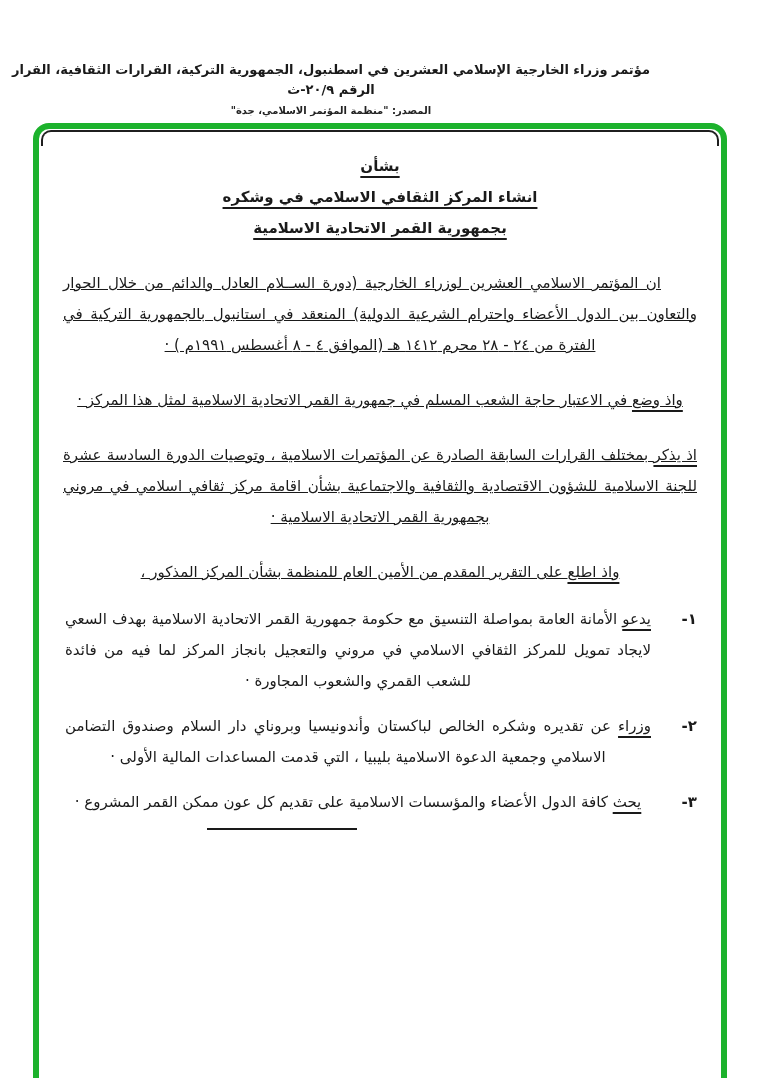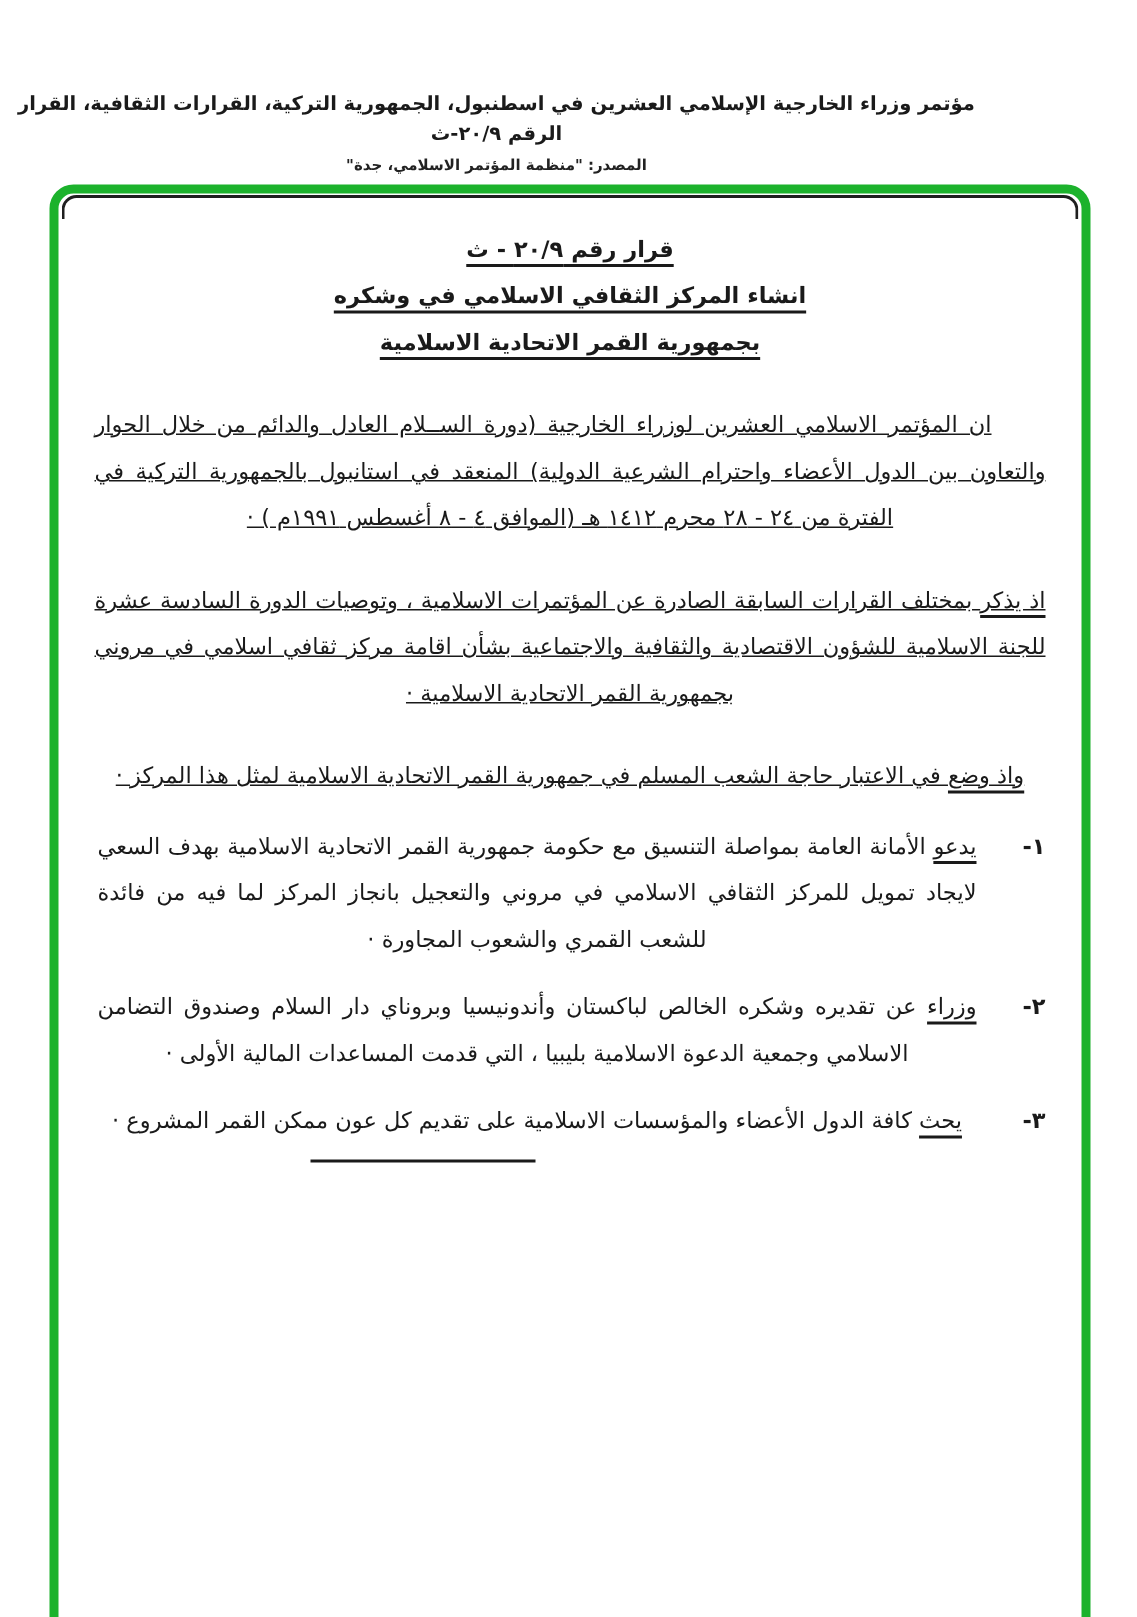--- a/index.html
+++ b/index.html
@@ -98,31 +98,32 @@
     <div class="hdr-title">مؤتمر وزراء الخارجية الإسلامي العشرين في اسطنبول، الجمهورية التركية، القرارات الثقافية، القرار الرقم ٢٠/٩-ث</div>
     <div class="hdr-source">المصدر:  "منظمة المؤتمر الاسلامي، جدة"</div>
   </div>
 
   <div class="scan-frame">
     <div class="scan-edge"></div>
 
     <div class="doc">
 
       <div class="doc-titles">
-        <div class="doc-title-line"><span>قرار رقم ٢٠/٩ - ث</span></div>
+        <div class="doc-title-line"><span>بشأن</span></div>
         <div class="doc-title-line"><span>انشاء المركز الثقافي الاسلامي في وشكره</span></div>
         <div class="doc-title-line"><span>بجمهورية القمر الاتحادية الاسلامية</span></div>
       </div>
 
       <p class="para"><span class="lead"></span><span>ان المؤتمر الاسلامي العشرين لوزراء الخارجية (دورة الســلام العادل والدائم من خلال الحوار والتعاون بين الدول الأعضاء واحترام الشرعية الدولية) المنعقد في استانبول بالجمهورية التركية في الفترة من ٢٤ - ٢٨ محرم ١٤١٢ هـ (الموافق ٤ - ٨ أغسطس ١٩٩١م ) ·</span></p>
 
+      <p class="para no-indent"><span class="lead">واذ وضع</span><span> في الاعتبار حاجة الشعب المسلم في جمهورية القمر الاتحادية الاسلامية لمثل هذا المركز ·</span></p>
+
       <p class="para no-indent"><span class="lead">اذ يذكر</span><span> بمختلف القرارات السابقة الصادرة عن المؤتمرات الاسلامية ، وتوصيات الدورة السادسة عشرة للجنة الاسلامية للشؤون الاقتصادية والثقافية والاجتماعية بشأن اقامة مركز ثقافي اسلامي في مروني بجمهورية القمر الاتحادية الاسلامية ·</span></p>
 
-      <p class="para no-indent"><span class="lead">واذ وضع</span><span> في الاعتبار حاجة الشعب المسلم في جمهورية القمر الاتحادية الاسلامية لمثل هذا المركز ·</span></p>
-
+      <p class="para no-indent"><span class="lead">واذ اطلع</span><span> على التقرير المقدم من الأمين العام للمنظمة بشأن المركز المذكور ،</span></p>
 
       <div class="items">
 
         <div class="item">
           <div class="item-num">١-</div>
           <div class="item-text"><span class="lead">يدعو</span><span> الأمانة العامة بمواصلة التنسيق مع حكومة جمهورية القمر الاتحادية الاسلامية بهدف السعي لايجاد تمويل للمركز الثقافي الاسلامي في مروني والتعجيل بانجاز المركز لما فيه من فائدة للشعب القمري والشعوب المجاورة ·</span></div>
         </div>
 
         <div class="item">
           <div class="item-num">٢-</div>

